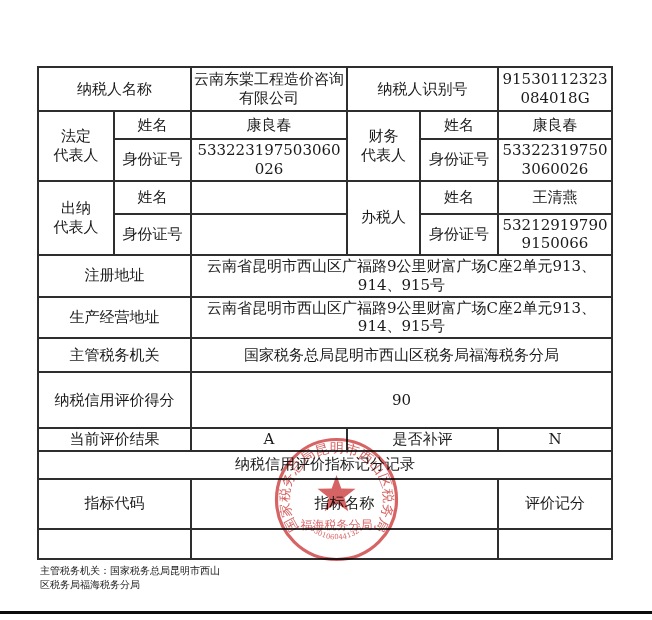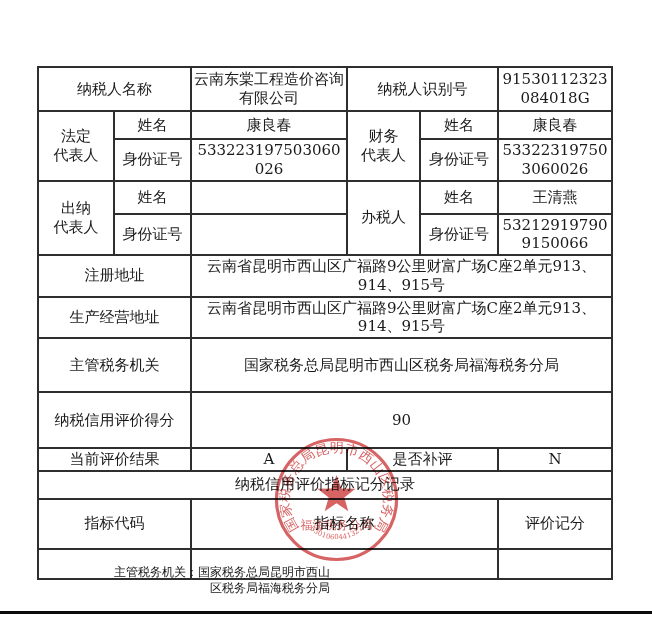--- a/index.html
+++ b/index.html
@@ -17,22 +17,22 @@
     border-collapse:collapse;table-layout:fixed;
   }
   table.main td{
     border:2px solid #2e2e2e;text-align:center;vertical-align:middle;
     font-size:15px;line-height:1.25;padding:1px 2px;white-space:pre-line;overflow:hidden;
   }
   td.num{font-size:12.5px;word-break:break-all;line-height:1.3;}
   td.num6{font-size:12px;word-break:break-all;line-height:1.3;margin-top:29px;}
   td.addr span{display:inline-block;max-width:398px;}
   .footer-authority{
-    position:absolute;left:40px;top:564px;width:290px;text-align:right;
-    font-size:12px;line-height:1.35;white-space:pre-line;color:#151515;
+    position:absolute;left:40px;top:564px;width:290px;text-align:left;
+    font-size:10px;line-height:1.35;white-space:pre-line;color:#151515;
   }
   .footer-date{
     position:absolute;left:398px;top:574px;font-size:14.5px;color:#151515;
   }
   .footer-date .gap{display:inline-block;width:8px;}
   .bottom-rule{
     position:absolute;left:0;top:611px;width:652px;height:3px;background:#0b0b0b;
   }
   .stamp{
     position:absolute;left:266px;top:429px;
@@ -93,21 +93,21 @@
         <td class="num6">532129197909150066</td>
       </tr>
       <tr style="height:41px">
         <td colspan="2">注册地址</td>
         <td colspan="4" class="addr"><span>云南省昆明市西山区广福路9公里财富广场C座2单元913、914、915号</span></td>
       </tr>
       <tr style="height:41px">
         <td colspan="2">生产经营地址</td>
         <td colspan="4" class="addr"><span>云南省昆明市西山区广福路9公里财富广场C座2单元913、914、915号</span></td>
       </tr>
-      <tr style="height:54px">
+      <tr style="height:34px">
         <td colspan="2">主管税务机关</td>
         <td colspan="4">国家税务总局昆明市西山区税务局福海税务分局</td>
       </tr>
       <tr style="height:56px">
         <td colspan="2">纳税信用评价得分</td>
         <td colspan="4">90</td>
       </tr>
       <tr style="height:16px">
         <td colspan="2">当前评价结果</td>
         <td>A</td>

